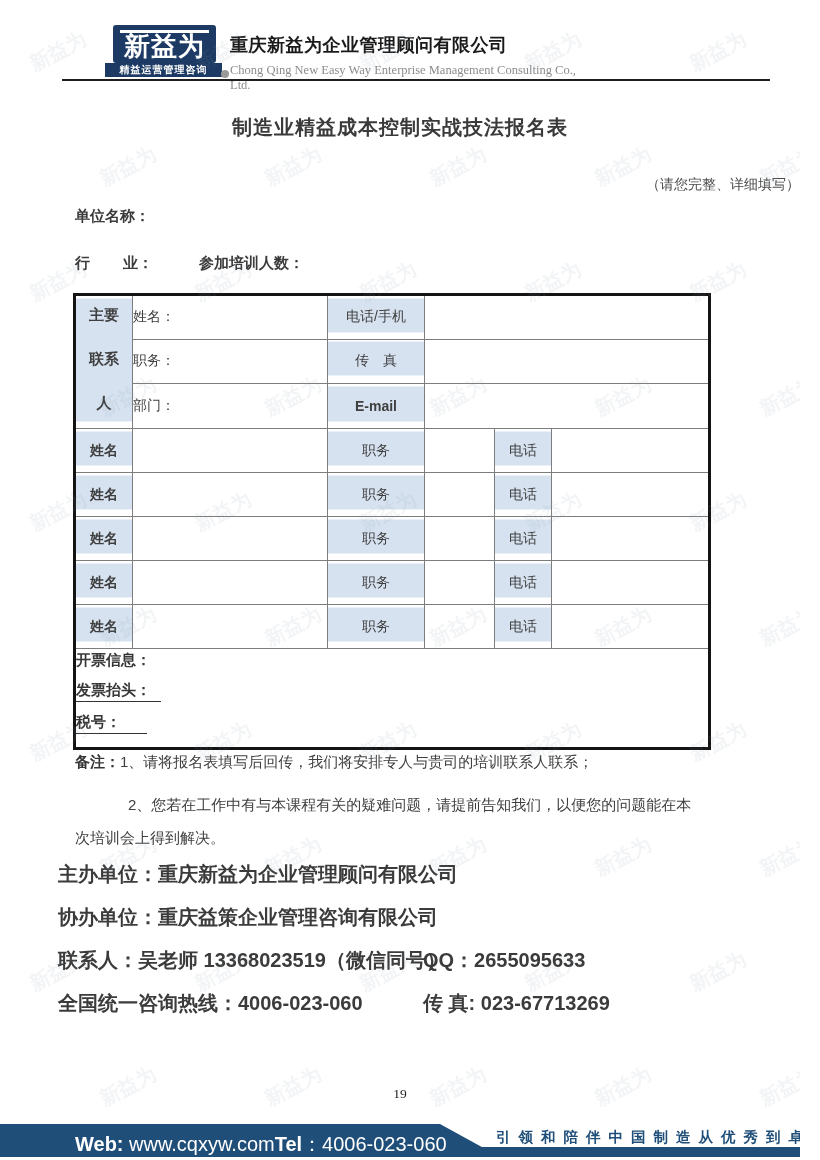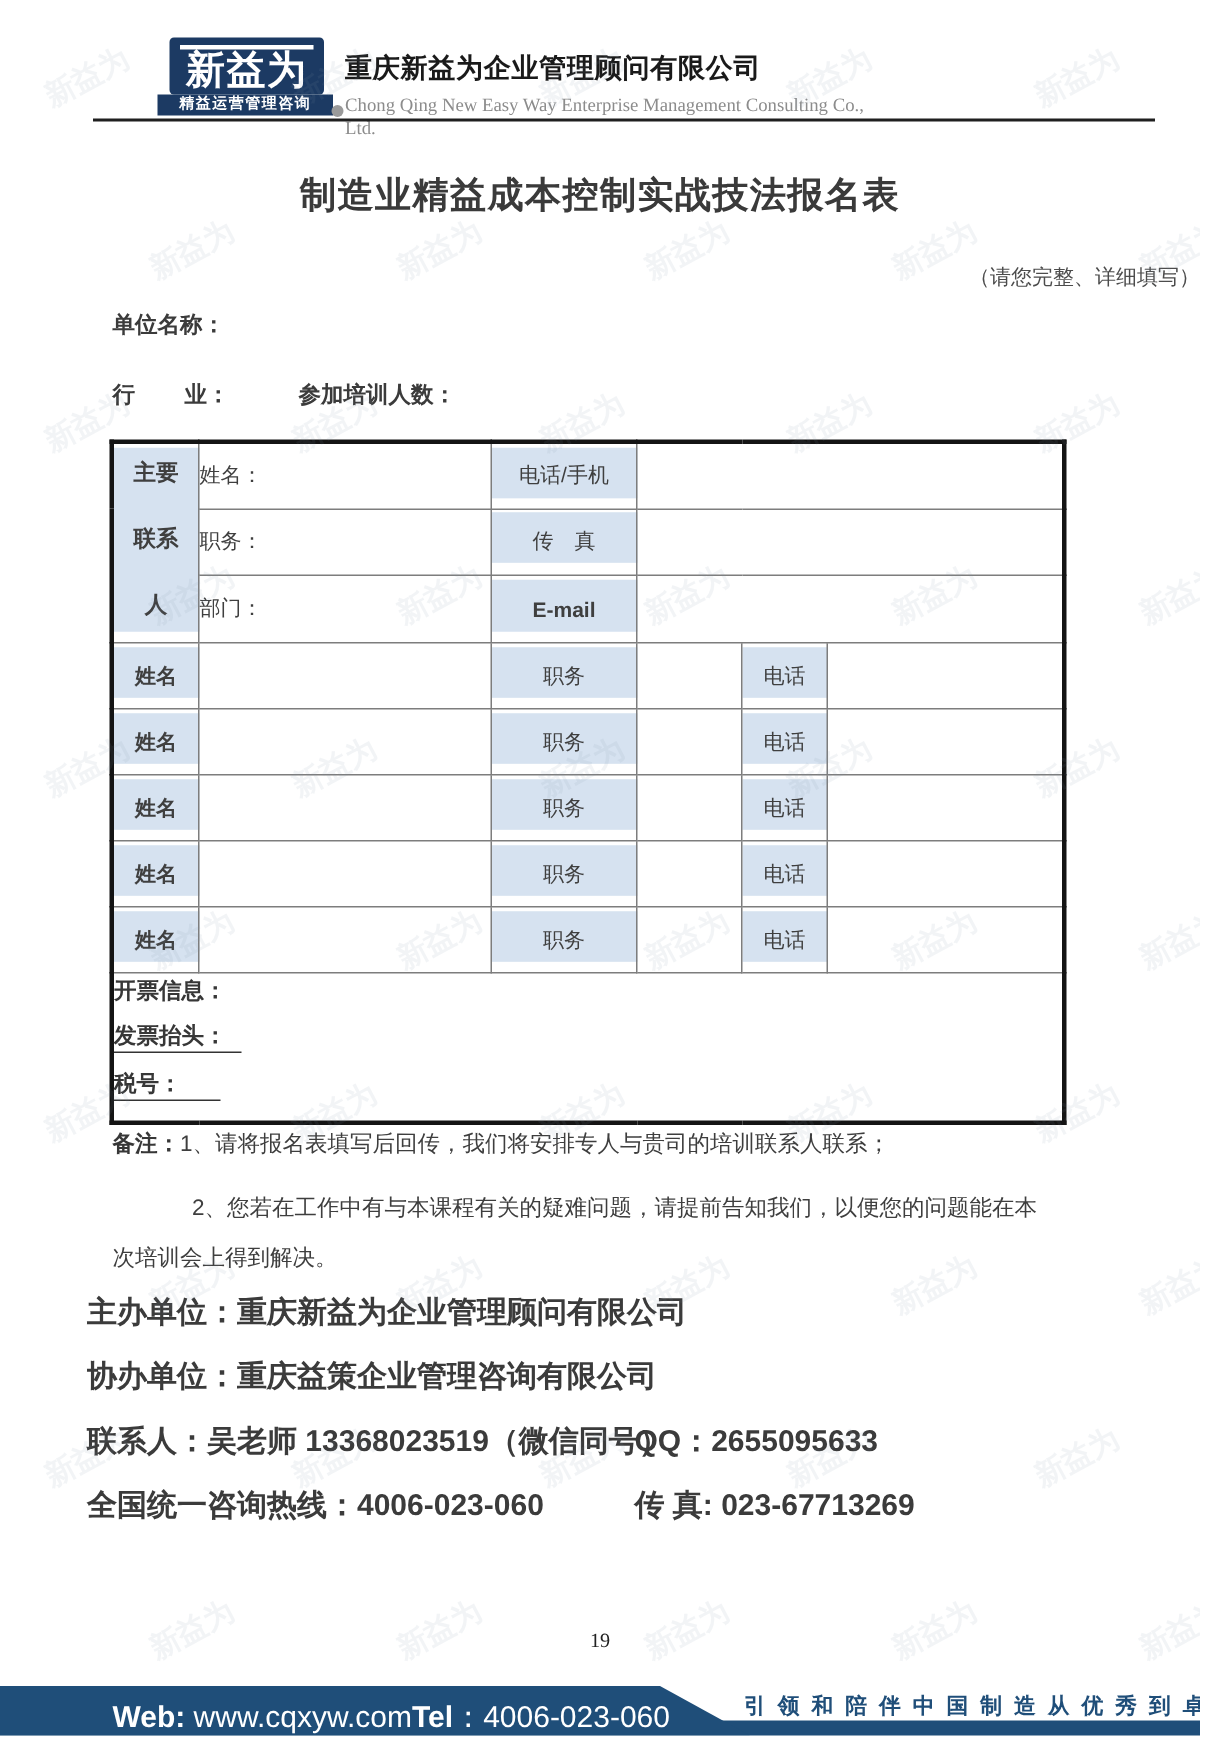--- a/index.html
+++ b/index.html
@@ -15,21 +15,21 @@
   .logo-strip{position:absolute;left:105px;top:63px;width:117px;height:14px;background:#1c3a63;
     display:flex;align-items:center;justify-content:center;}
   .logo-strip span{color:#fff;font-size:10px;font-weight:700;letter-spacing:1px;line-height:1;}
   .logo-dot{position:absolute;left:221px;top:70px;width:8px;height:8px;border-radius:50%;background:#9a9a9a;}
   .company-block{position:absolute;left:230px;top:33px;width:365px;text-align:left;}
   .company-cn{font-size:18px;font-weight:700;color:#1a1a1a;letter-spacing:0.5px;}
   .company-en{margin-top:6px;font-family:"Liberation Serif",serif;font-size:12.5px;color:#8c8c8c;}
   .header-rule{position:absolute;left:62px;top:79px;width:708px;height:2px;background:#1f1f1f;}
   
   .doc-title{position:absolute;left:0;top:114px;width:100%;text-align:center;
-    font-size:24px;font-weight:700;color:#3a3a3a;letter-spacing:1px;}
+    font-size:20px;font-weight:700;color:#3a3a3a;letter-spacing:1px;}
   .doc-subtitle{position:absolute;left:0;top:176px;width:100%;text-align:right;font-size:14px;color:#4c4c4c;}
   
   .line-company{position:absolute;left:75px;top:207px;font-size:15px;font-weight:700;}
   .line-industry{position:absolute;left:75px;top:254px;font-size:15px;font-weight:700;}
   .line-industry .gap1{display:inline-block;width:33px;}
   .line-industry .gap2{display:inline-block;width:46px;}
   
   .form-table-wrap{position:absolute;left:73px;top:293px;}
   table.form{border-collapse:collapse;table-layout:fixed;width:635px;}
   table.form td{border:1px solid #7d7d7d;font-size:14px;color:#3f3f3f;vertical-align:middle;padding:0;}

